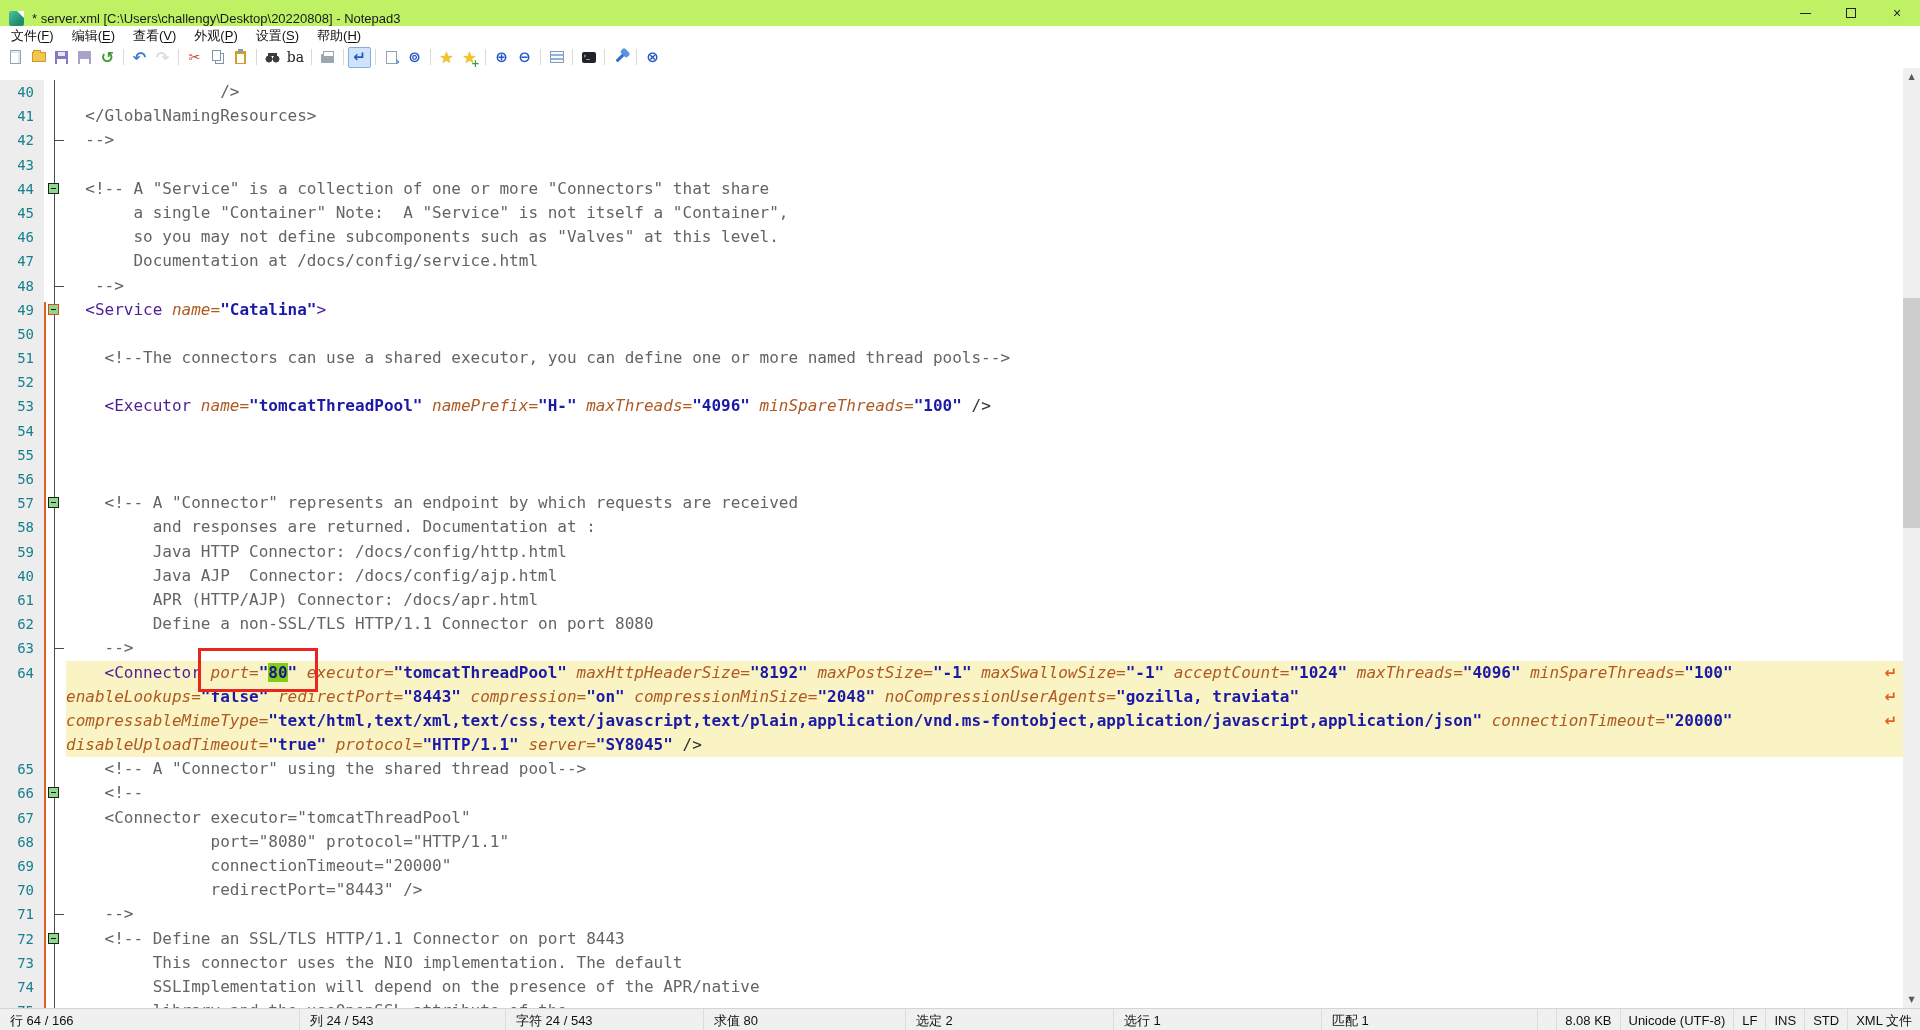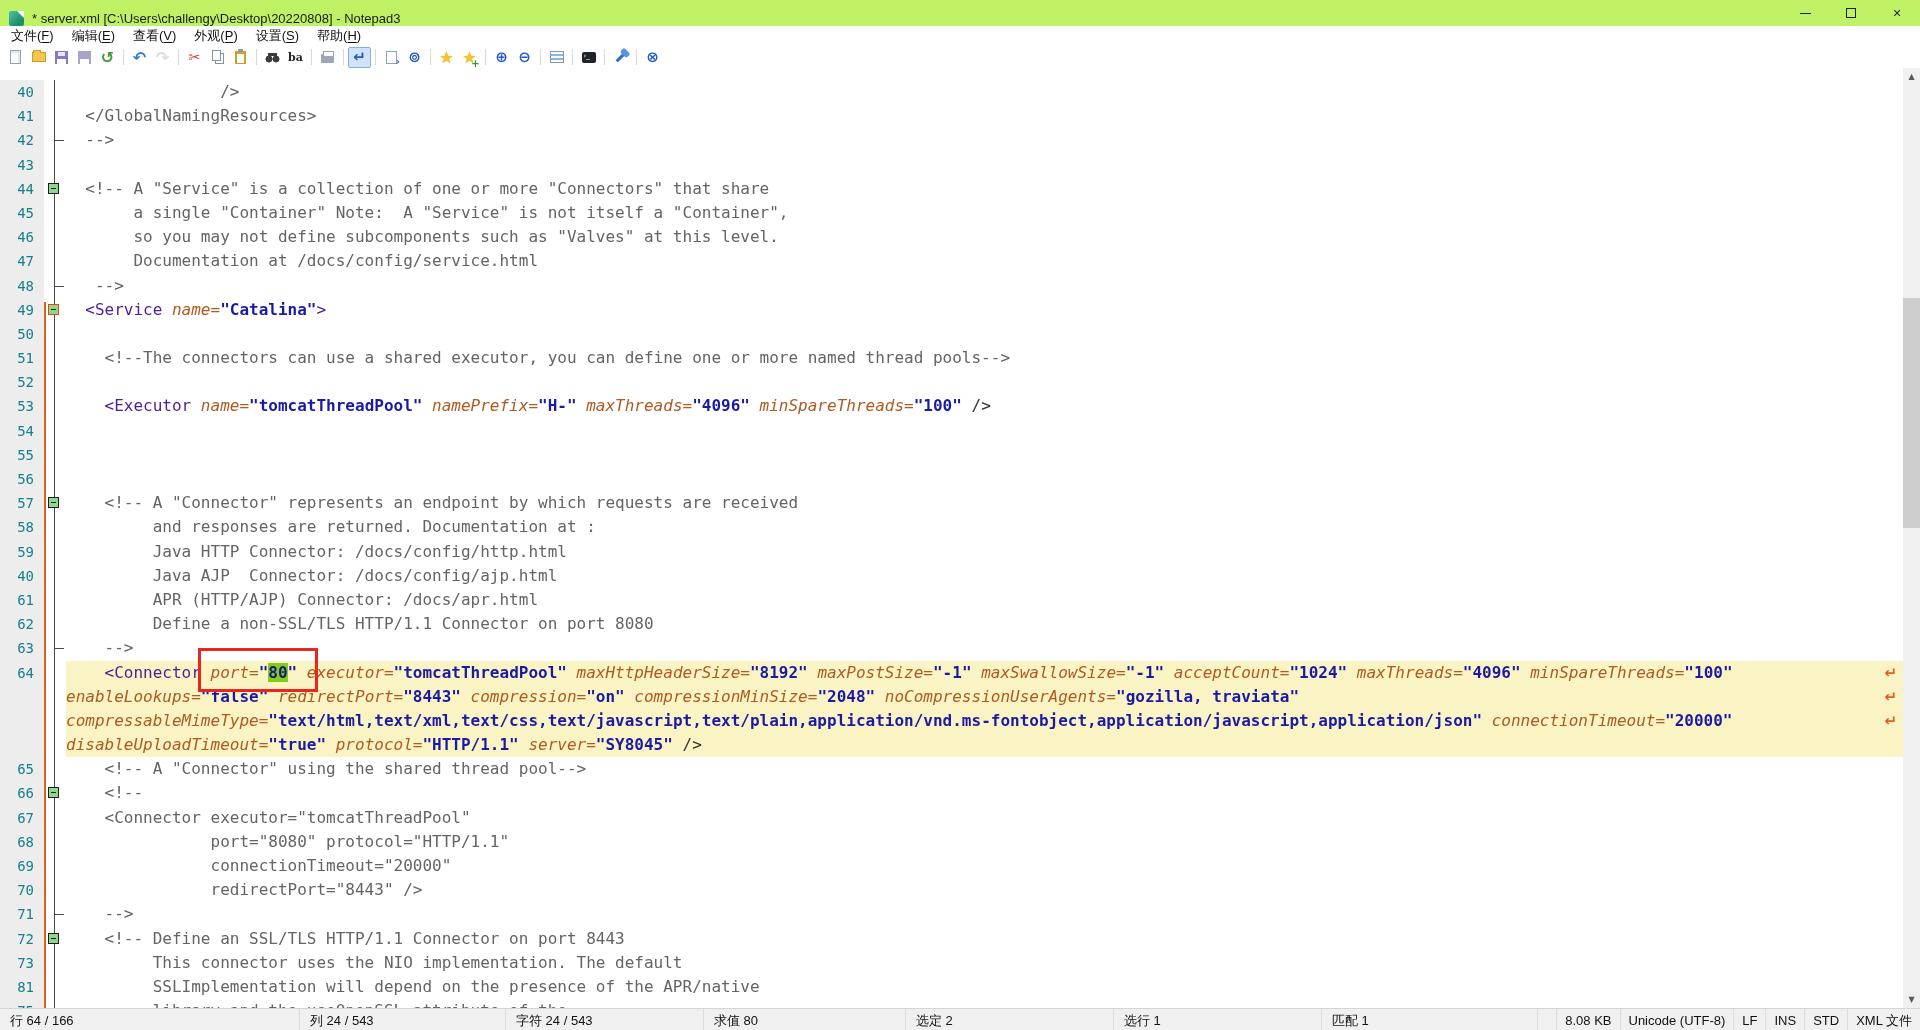--- a/index.html
+++ b/index.html
@@ -49,21 +49,21 @@
   .ic-cut    { color:#d43f3a; font-size:14px; }
   .ic-copy   { width:9px; height:11px; background:#fff; border:1px solid #8494a8;
                box-shadow:3px 3px 0 -1px #fff, 3px 3px 0 0 #8494a8; margin:-3px 3px 0 0; }
   .ic-paste  { width:11px; height:13px; background:#c9a227; position:relative; }
   .ic-paste:before { content:""; position:absolute; left:2px; top:3px; width:7px; height:9px; background:#fff; }
   .ic-paste:after  { content:""; position:absolute; left:3px; top:-2px; width:5px; height:3px; background:#8d9aa8; }
   .ic-binoculars { width:15px; height:11px;
       background:radial-gradient(circle at 4px 7px,#3c3c3c 3.2px,transparent 3.8px),
                  radial-gradient(circle at 11px 7px,#3c3c3c 3.2px,transparent 3.8px),
                  linear-gradient(#3c3c3c,#3c3c3c) 3px 1px/9px 3px no-repeat; background-repeat:no-repeat; }
-  .ic-replace { font-size:11px; font-weight:bold; color:#222; font-family:"DejaVu Serif",serif; }
+  .ic-replace { font-size:14px; font-weight:normal; color:#222; font-family:"DejaVu Serif",serif; }
   .ic-print { width:13px; height:9px; background:#9aa6b2; border-radius:1px; position:relative; margin-top:3px; }
   .ic-print:before { content:""; position:absolute; left:2px; top:-3px; width:9px; height:4px; background:#fff; border:1px solid #9aa6b2; }
   .ic-wrap   { color:#2458c5; font-size:15px; font-weight:bold; }
   .ic-page-copy { width:11px; height:13px; background:#fff; border:1px solid #94a3b4; position:relative; }
   .ic-page-copy:after { content:"›"; position:absolute; right:-4px; bottom:-5px; color:#2e6fd0; font-size:11px; font-weight:bold; }
   .ic-encoding { color:#2458c5; font-size:15px; font-weight:bold; }
   .ic-star   { color:#f5c427; font-size:16px; text-shadow:0 0 1px #c79a10; }
   .ic-star-add { color:#f5c427; font-size:16px; text-shadow:0 0 1px #c79a10; position:relative; }
   .ic-star-add:after { content:"+"; position:absolute; right:-3px; bottom:-2px; color:#2f9e2f;
                font-size:10px; font-weight:bold; text-shadow:none; }
@@ -440,21 +440,21 @@
           <span class="fbox"></span>
         </span>
         <span class="code"><span class="tk-c">    &lt;!-- Define an SSL/TLS HTTP/1.1 Connector on port 8443</span></span>
       </div>
       <div class="row">
         <span class="rn">73</span>
         <span class="fm"></span>
         <span class="code"><span class="tk-c">         This connector uses the NIO implementation. The default</span></span>
       </div>
       <div class="row">
-        <span class="rn">81</span>
+        <span class="rn">74</span>
         <span class="fm"></span>
         <span class="code"><span class="tk-c">         SSLImplementation will depend on the presence of the APR/native</span></span>
       </div>
       <div class="row">
         <span class="rn">75</span>
         <span class="fm"></span>
         <span class="code"><span class="tk-c">         library and the useOpenSSL attribute of the</span></span>
       </div>
     </div>
   <div class="annotation-box"></div>

